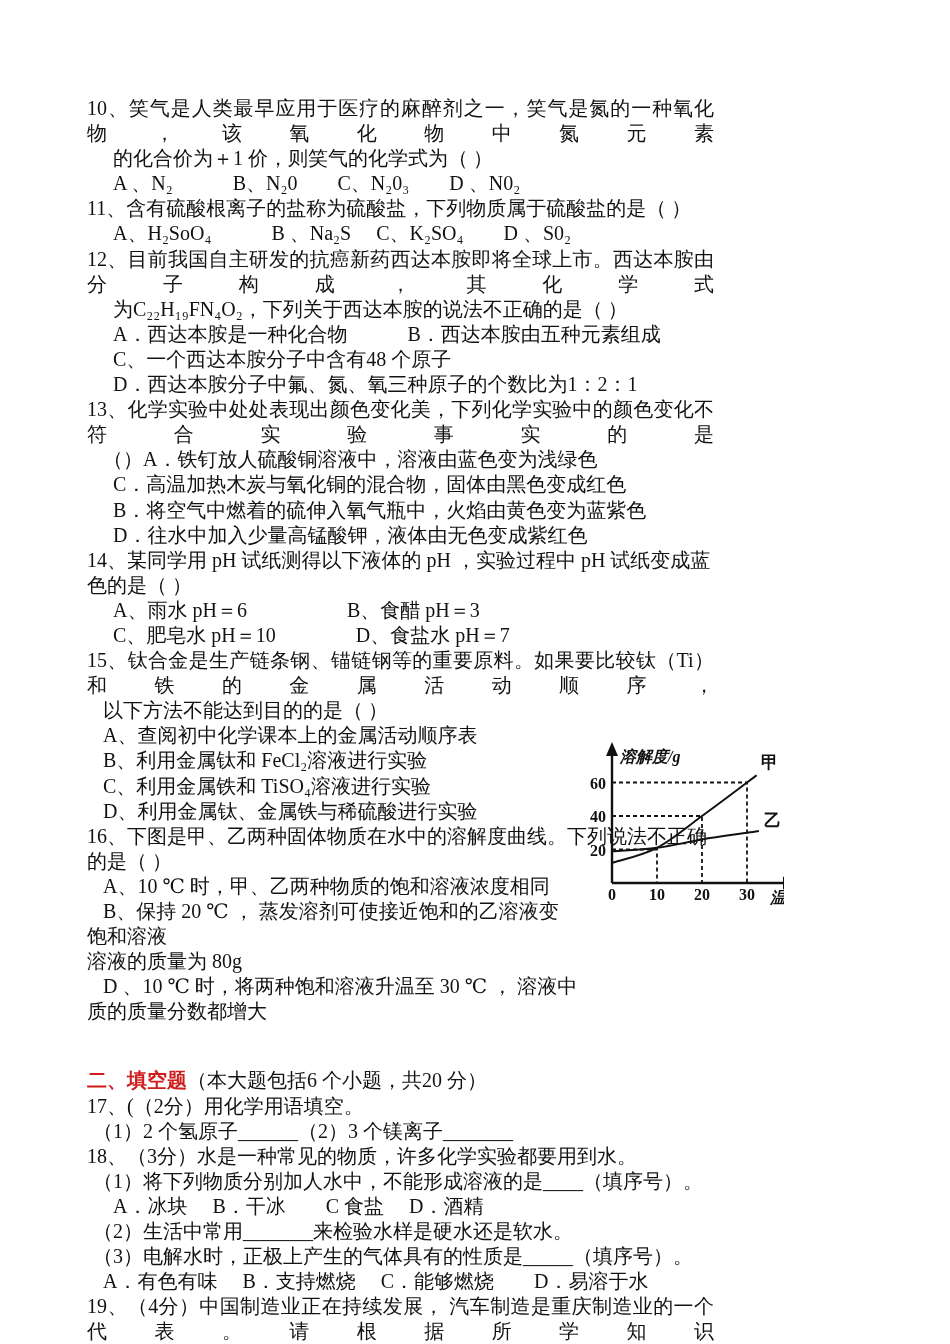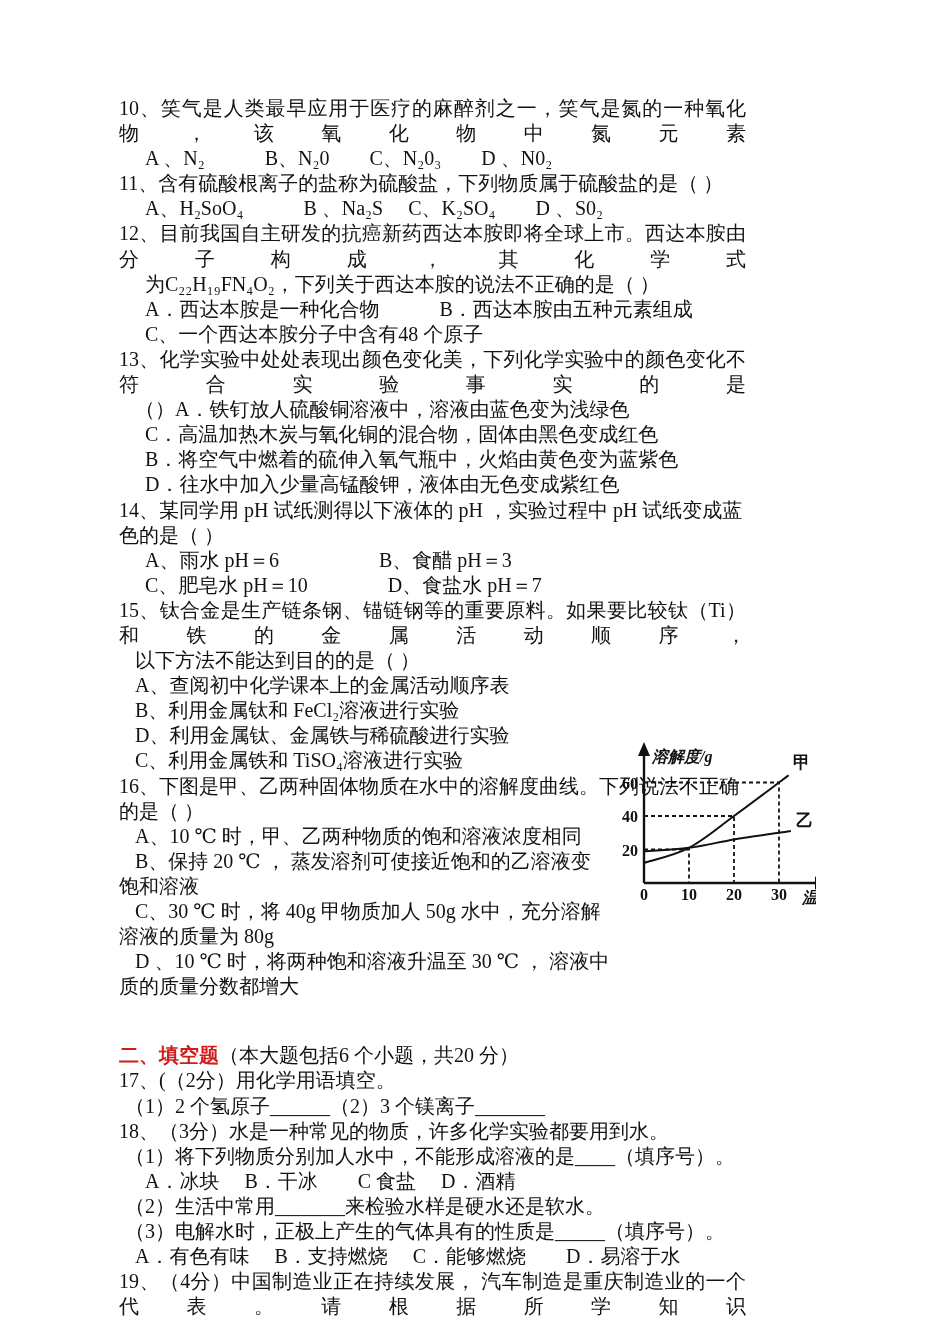--- a/index.html
+++ b/index.html
@@ -7,21 +7,20 @@
     position:relative;
     width:784px;height:1344px;
     background:#ffffff;
     box-sizing:border-box;
     padding:96px 70px 0 87px;
     overflow:hidden;
     font-family:"Liberation Serif","DejaVu Serif",serif;
     font-size:20px;
     line-height:25.1px;
     color:#121212;
-    margin-left:32px;
   }
   .ln{white-space:normal;}
   .j{text-align:justify;text-align-last:justify;}
   .i6{padding-left:6px;}
   .i16{padding-left:16px;}
   .i26{padding-left:26px;}
   .red{color:#cf1d1d;font-weight:bold;}
   .spacer{height:44px;}
   .orphan{position:absolute;left:838px;width:22px;line-height:22px;}
   #chart-wrap{position:absolute;left:580px;top:742px;width:250px;height:175px;}
@@ -29,52 +28,53 @@
   #chart-svg .tick{font-family:"Liberation Serif","DejaVu Serif",serif;font-size:16px;font-weight:bold;fill:#111;}
   #chart-svg .axlab{font-family:"Liberation Serif","DejaVu Serif",serif;font-size:16px;font-weight:bold;font-style:italic;fill:#111;}
   #chart-svg .serlab{font-family:"Liberation Serif","DejaVu Serif",serif;font-size:17px;font-weight:bold;fill:#111;}
 </style>
 </head>
 <body>
 
 <div id="page">
 
   <div class="ln j">10、笑气是人类最早应用于医疗的麻醉剂之一，笑气是氮的一种氧化物，该氧化物中氮元素</div>
+  <div class="ln i26">的化合价为＋1 价，则笑气的化学式为（  ）</div>
   <div class="ln i26">A 、N₂　　　B、N₂0　　C、N₂0₃　　D 、N0₂</div>
 
   <div class="ln">11、含有硫酸根离子的盐称为硫酸盐，下列物质属于硫酸盐的是（ ）</div>
   <div class="ln i26">A、H₂SoO₄　　　B 、Na₂S　 C、K₂SO₄　　D 、S0₂</div>
 
   <div class="ln j">12、目前我国自主研发的抗癌新药西达本胺即将全球上市。西达本胺由分子构成，其化学式</div>
   <div class="ln i26">为C₂₂H₁₉FN₄O₂，下列关于西达本胺的说法不正确的是（ ）</div>
   <div class="ln i26">A．西达本胺是一种化合物　　　B．西达本胺由五种元素组成</div>
   <div class="ln i26">C、一个西达本胺分子中含有48 个原子</div>
+  <div class="ln i26">D．西达本胺分子中氟、氮、氧三种原子的个数比为1：2：1</div>
 
   <div class="ln j">13、化学实验中处处表现出颜色变化美，下列化学实验中的颜色变化不符合实验事实的是</div>
   <div class="ln i16">（）A．铁钉放人硫酸铜溶液中，溶液由蓝色变为浅绿色</div>
   <div class="ln i26">C．高温加热木炭与氧化铜的混合物，固体由黑色变成红色</div>
   <div class="ln i26">B．将空气中燃着的硫伸入氧气瓶中，火焰由黄色变为蓝紫色</div>
   <div class="ln i26">D．往水中加入少量高锰酸钾，液体由无色变成紫红色</div>
 
   <div class="ln">14、某同学用 pH 试纸测得以下液体的 pH ，实验过程中 pH 试纸变成蓝色的是（ ）</div>
   <div class="ln i26">A、雨水 pH＝6　　　　　B、食醋 pH＝3</div>
   <div class="ln i26">C、肥皂水 pH＝10　　　　D、食盐水 pH＝7</div>
 
   <div class="ln j">15、钛合金是生产链条钢、锚链钢等的重要原料。如果要比较钛（Ti）和铁的金属活动顺序，</div>
   <div class="ln i16">以下方法不能达到目的的是（  ）</div>
   <div class="ln i16">A、查阅初中化学课本上的金属活动顺序表</div>
   <div class="ln i16">B、利用金属钛和 FeCl₂溶液进行实验</div>
+  <div class="ln i16">C、利用金属铁和 TiSO₄溶液进行实验</div>
   <div class="ln i16">D、利用金属钛、金属铁与稀硫酸进行实验</div>
-  <div class="ln i16">C、利用金属铁和 TiSO₄溶液进行实验</div>
 
   <div class="ln">16、下图是甲、乙两种固体物质在水中的溶解度曲线。下列说法不正确的是（ ）</div>
   <div class="ln i16">A、10 ℃ 时，甲、乙两种物质的饱和溶液浓度相同</div>
   <div class="ln i16">B、保持 20 ℃ ， 蒸发溶剂可使接近饱和的乙溶液变</div>
   <div class="ln">饱和溶液</div>
-  <div class="ln i16">C、30 ℃ 时，将 40g 甲物质加人 50g 水中，充分溶解</div>
   <div class="ln">溶液的质量为 80g</div>
   <div class="ln i16">D 、10 ℃ 时，将两种饱和溶液升温至 30 ℃ ， 溶液中</div>
   <div class="ln">质的质量分数都增大</div>
 
   <div class="spacer"></div>
 
   <div class="ln">
     <span class="red">二、填空题</span><span>（本大题包括6 个小题，共20 分）</span>
   </div>
 

